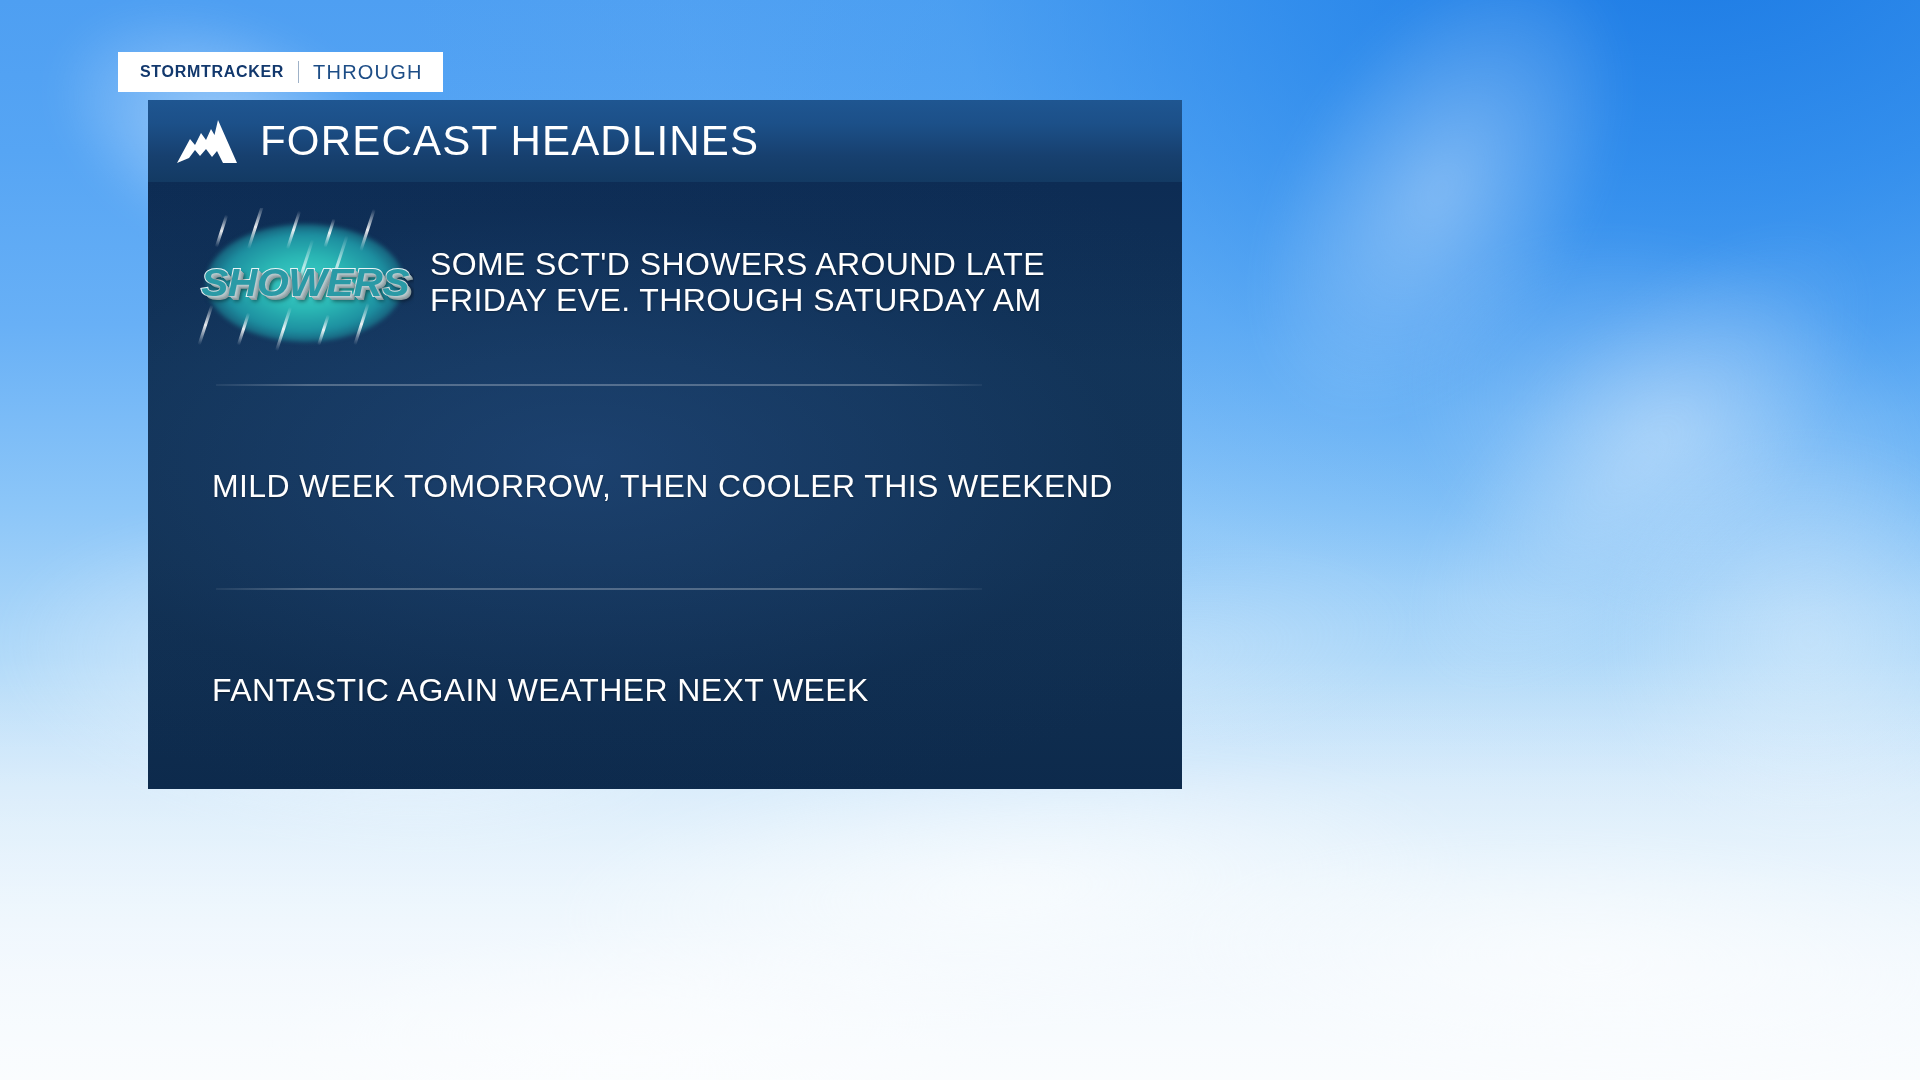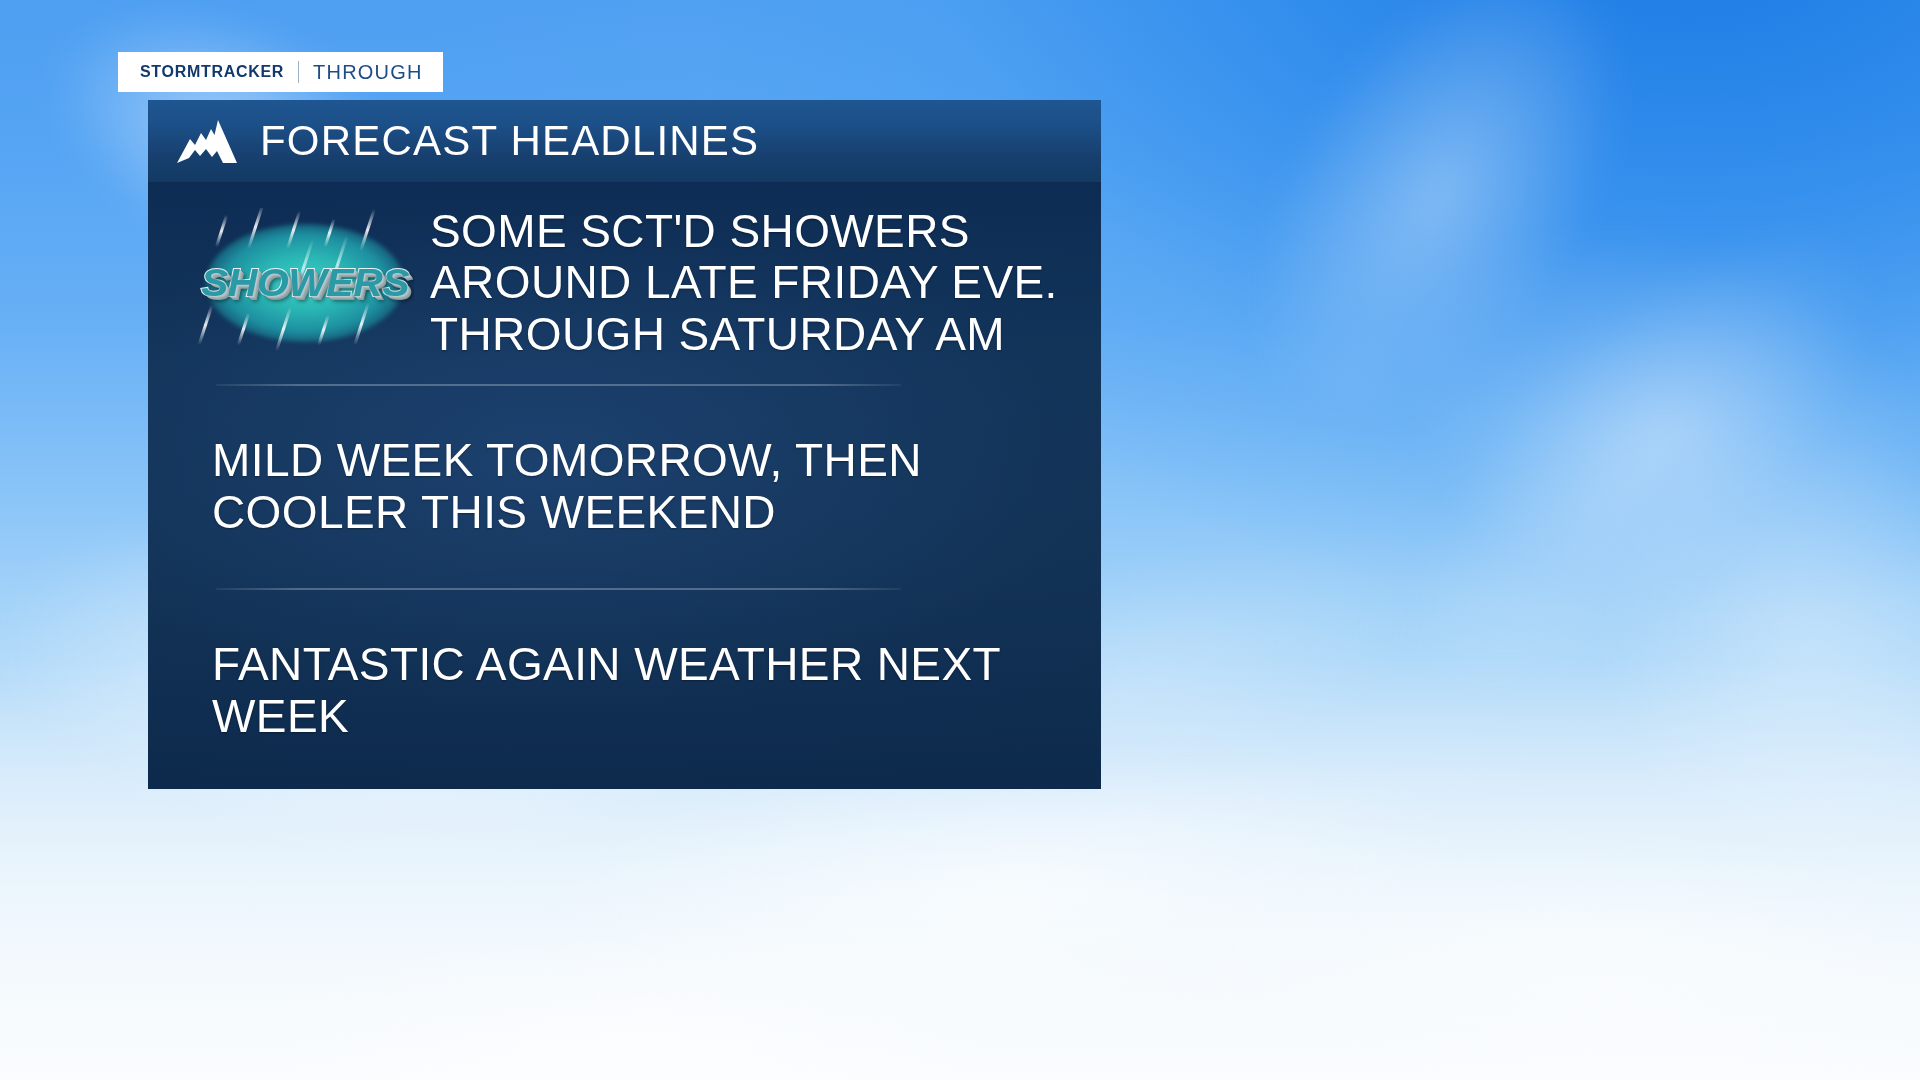--- a/index.html
+++ b/index.html
@@ -113,21 +113,21 @@
     letter-spacing: 1.2px;
     color: #1d4d86;
     line-height: 1;
   }
 
   
   #panel {
     position: absolute;
     left: 148px;
     top: 100px;
-    width: 953px;
+    width: 1034px;
     height: 693px;
     box-sizing: border-box;
   }
   #panel-header {
     position: relative;
     height: 82px;
     background: linear-gradient(to bottom, #1f5691 0%, #1c5089 28%, #17406f 68%, #133a63 100%);
     display: flex;
     align-items: center;
     padding-left: 28px;
@@ -181,21 +181,21 @@
   }
   .badge-cell {
     width: 218px;
     height: 150px;
     flex: 0 0 auto;
     position: relative;
   }
   .headline-text {
     flex: 1 1 auto;
     color: #ffffff;
-    font-size: 46px;
+    font-size: 32px;
     line-height: 1.12;
     letter-spacing: 0.4px;
     margin-left: 16px;
     text-shadow: 0 1px 2px rgba(0,0,0,0.35);
   }
 
   
   .badge-showers {
     position: absolute; inset: 0;
     display: flex; align-items: center; justify-content: center;

